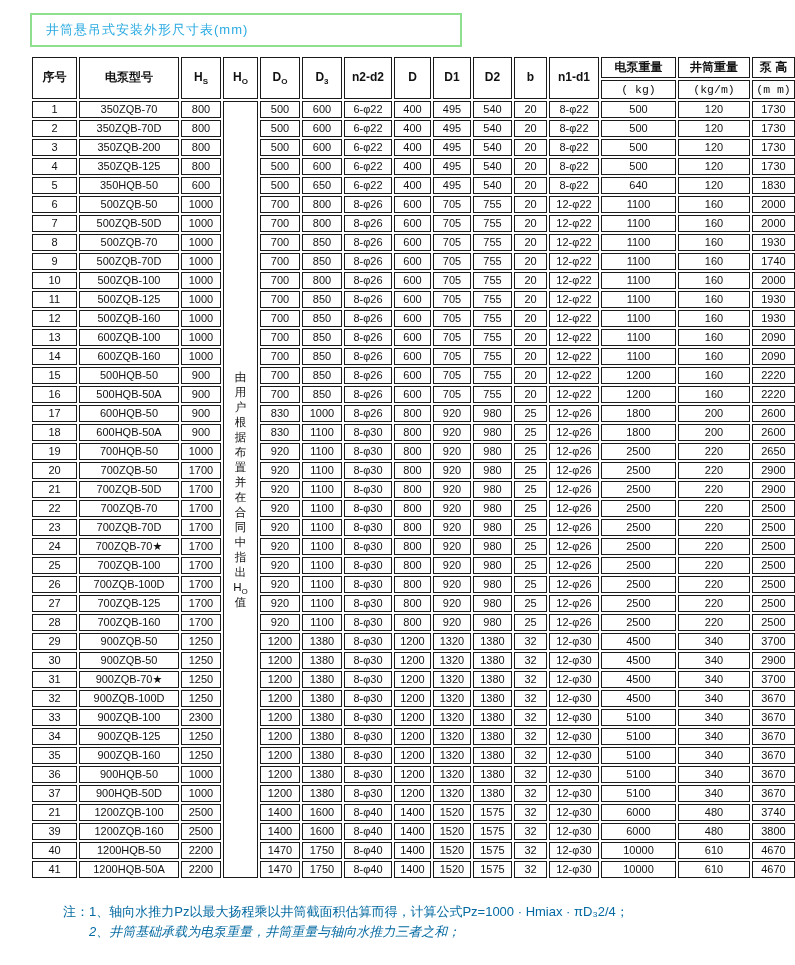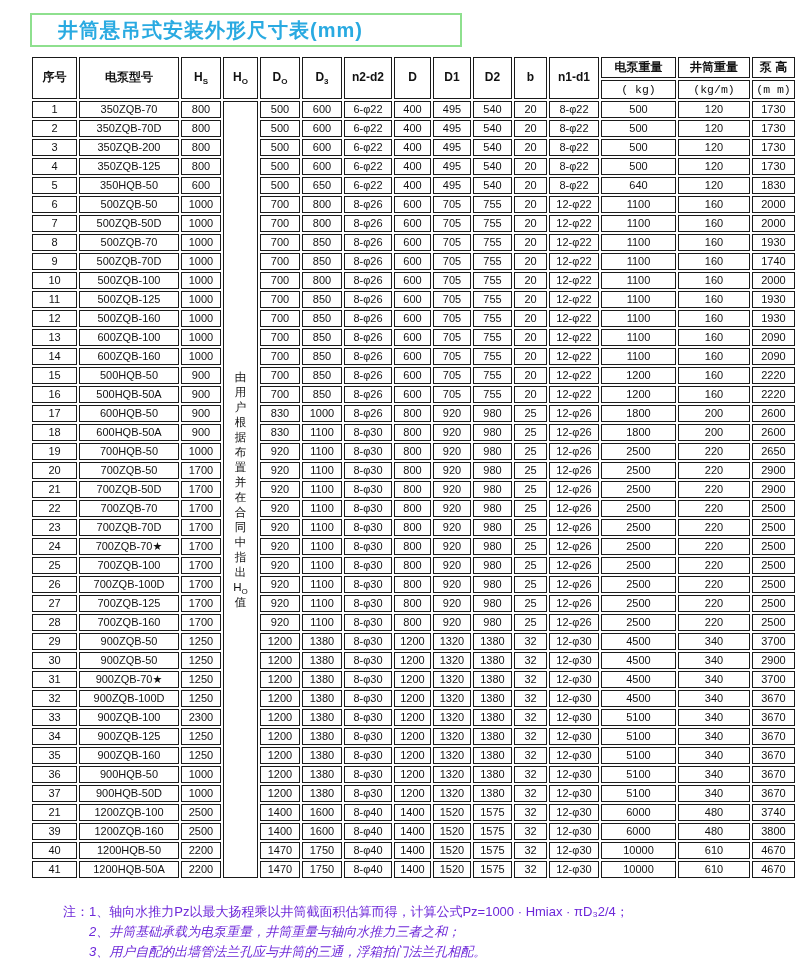--- a/index.html
+++ b/index.html
@@ -21,23 +21,23 @@
     width: 432px;
     height: 34px;
     border: 2px solid #8ee08e;
     box-sizing: border-box;
     display: flex;
     align-items: center;
     background: #ffffff;
   }
   .title-box .title-text {
     color: #29aae1;
-    font-weight: bold;
-    font-size: 20px;
-    padding-left: 26px;
+    font-weight: normal;
+    font-size: 13px;
+    padding-left: 14px;
     letter-spacing: 1px;
     white-space: nowrap;
   }
   table.dim-table {
     position: absolute;
     left: 30px;
     top: 55px;
     width: 735px;
     border-collapse: separate;
     border-spacing: 2px;
@@ -86,21 +86,21 @@
     font-size: 11.5px;
     line-height: 13px;
   }
   .ho-cell .ho-wrap span sub { font-size: 8px; line-height: 0; }
   .notes {
     position: absolute;
     left: 63px;
     top: 902px;
     font-size: 13px;
     line-height: 20px;
-    color: #6d28d9;
+    color: #0369a1;
     white-space: nowrap;
   }
   .notes .note-line { display: block; }
   .notes .note-line.indent { padding-left: 26px; font-style: italic; }
 </style>
 </head>
 <body>
 
 <div class="title-box">
   <span class="title-text">井筒悬吊式安装外形尺寸表(mm)</span>
@@ -824,14 +824,13 @@
         <td>10000</td>
         <td>610</td>
         <td>4670</td>
       </tr>
     </tbody>
 </table>
 
 <div class="notes">
   <div class="note-line"><span class="note-prefix">注：</span><span>1、轴向水推力Pz以最大扬程乘以井筒截面积估算而得，计算公式Pz=1000 · Hmiax · πD₃2/4；</span></div>
   <div class="note-line indent"><span>2、井筒基础承载为电泵重量，井筒重量与轴向水推力三者之和；</span></div>
-  <div class="note-line indent"><span>3、用户自配的出墙管法兰孔应与井筒的三通，浮箱拍门法兰孔相配。</span></div>
 </div>
 
 </body></html>

